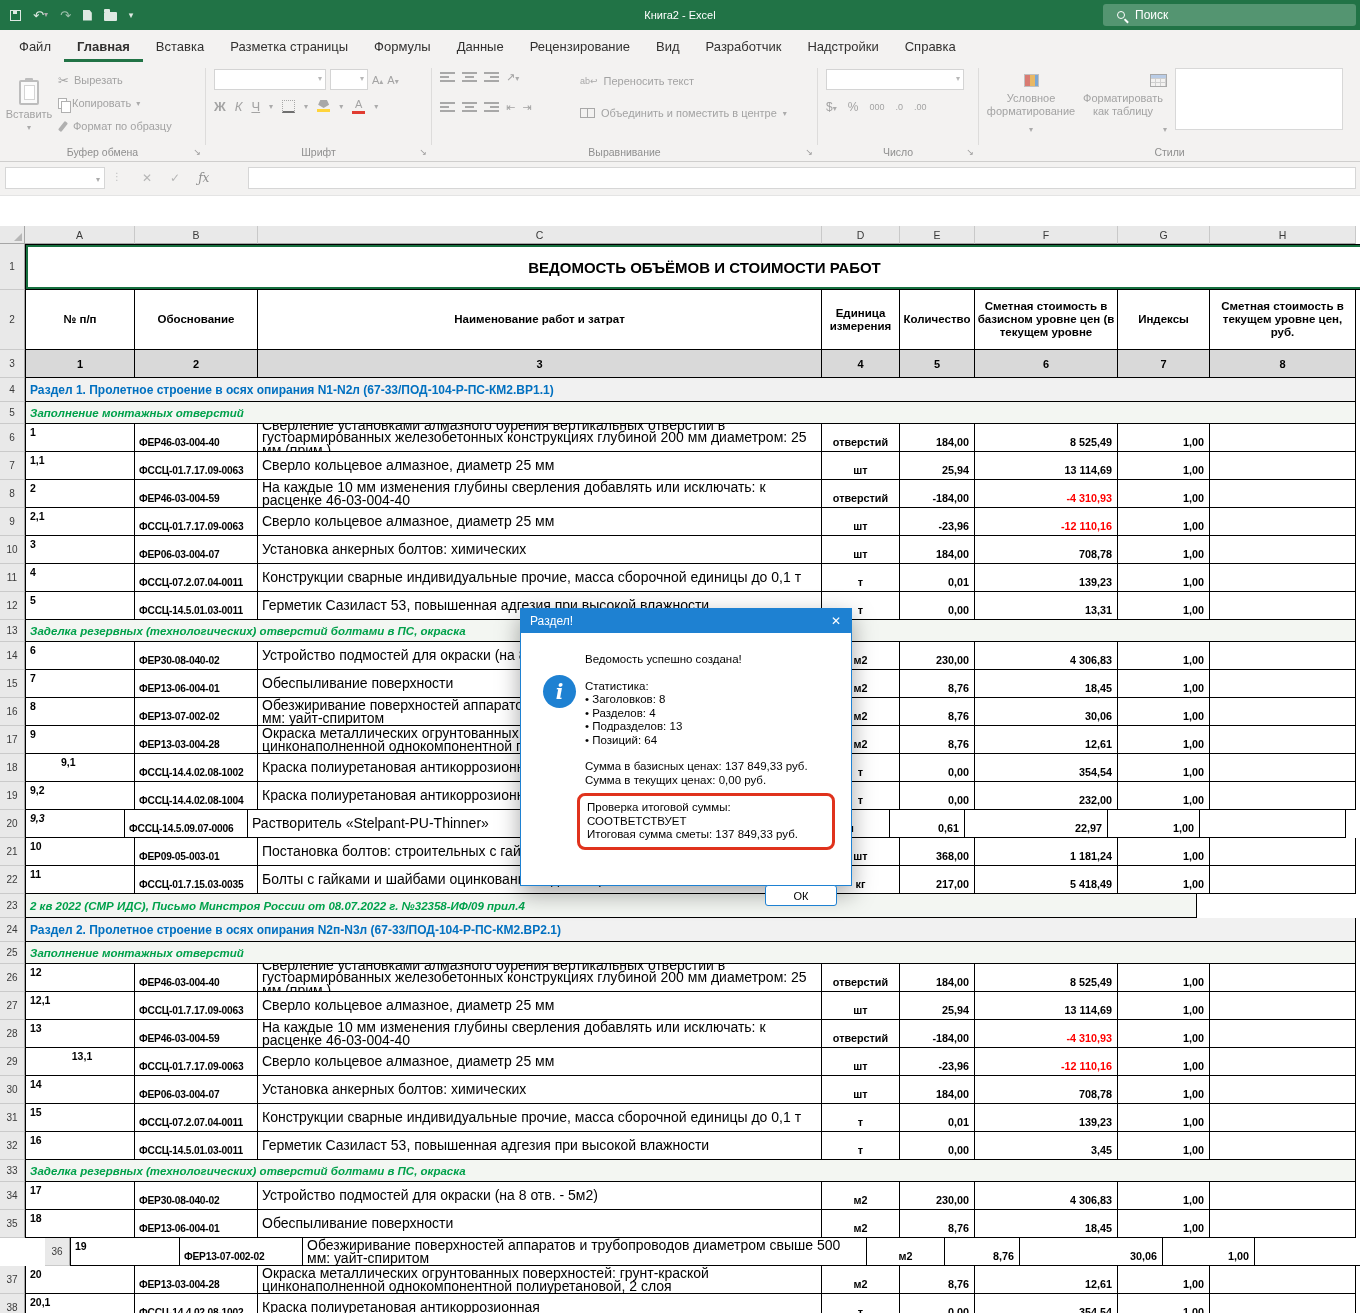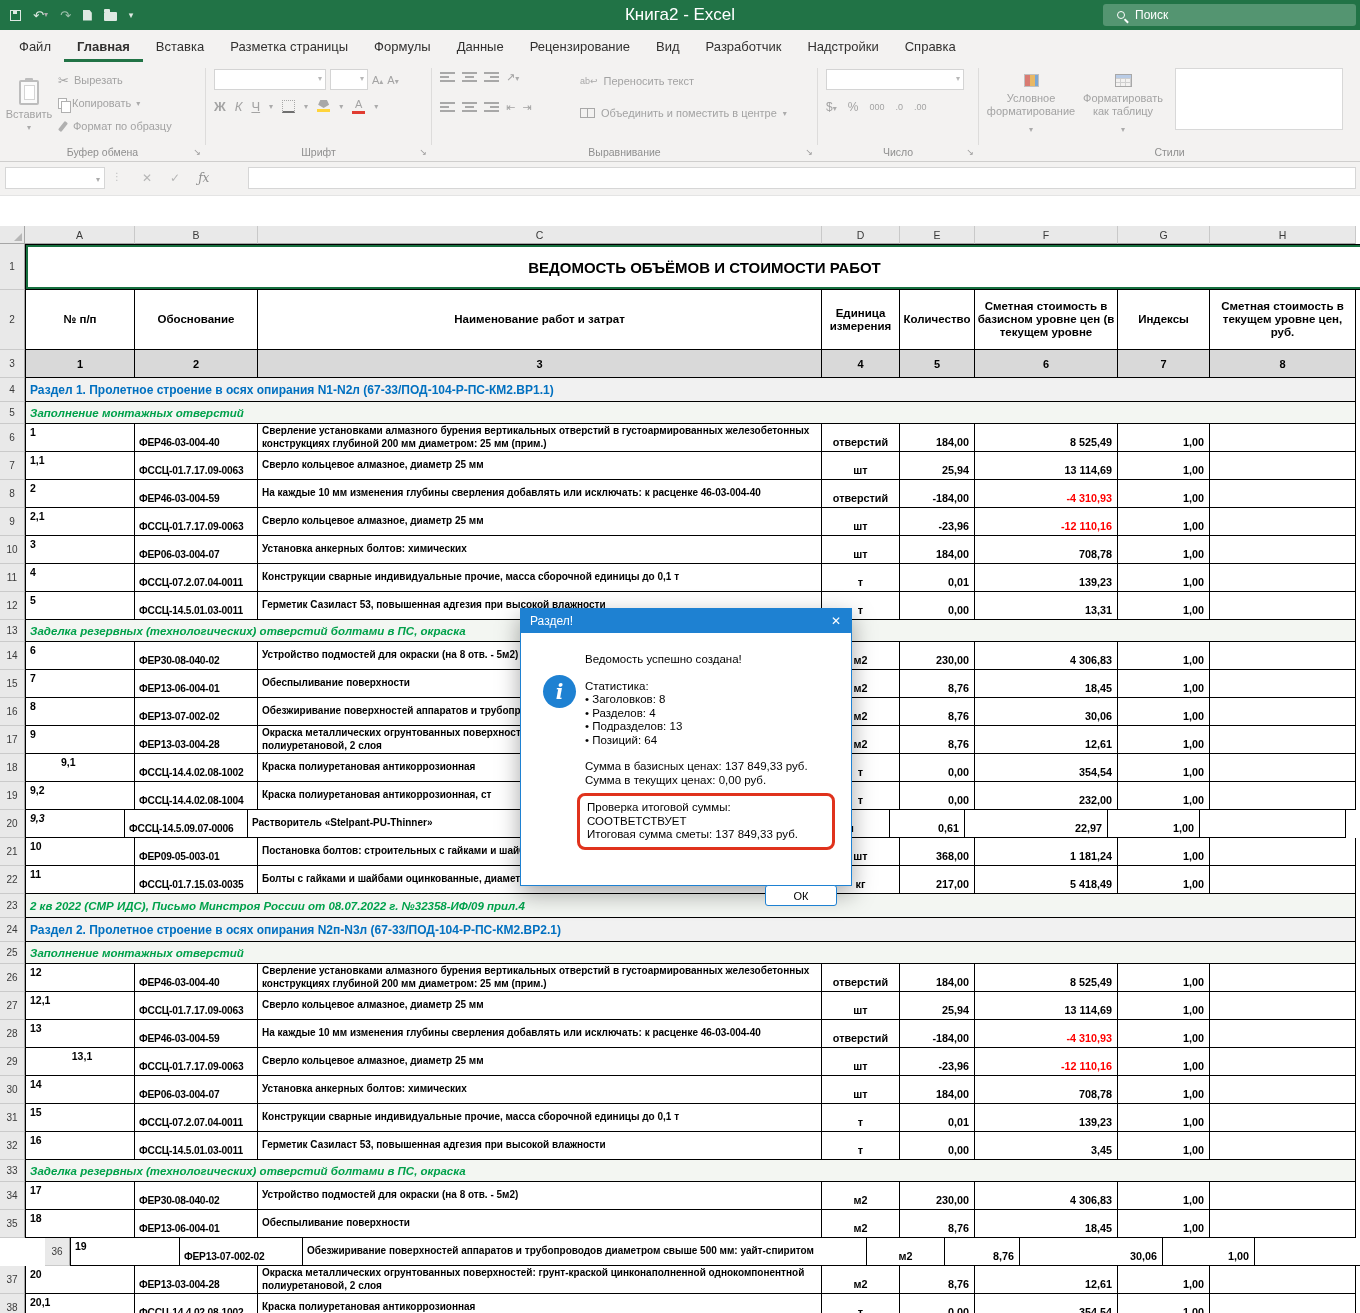--- a/index.html
+++ b/index.html
@@ -11,21 +11,21 @@
   .titlebar { height:30px; background:#217346; display:flex; align-items:center; position:relative; color:#fff; }
   .qat { display:flex; align-items:center; gap:12px; padding-left:10px; }
   .qat .qi { display:inline-flex; align-items:center; justify-content:center; height:16px; }
   .i-save { width:11px; height:11px; border:1.5px solid #dfe9e3; position:relative; display:inline-block; }
   .i-save::before { content:""; position:absolute; top:0; left:2px; width:4px; height:3px; background:#dfe9e3; }
   .glyph { font-size:13px; color:#dfe9e3; line-height:1; }
   .dim { color:#9dbfab; }
   .i-doc { width:9px; height:11px; background:#dfe9e3; clip-path:polygon(0 0,70% 0,100% 30%,100% 100%,0 100%); display:inline-block; }
   .i-folder { width:13px; height:9px; background:#dfe9e3; border-radius:1px; position:relative; display:inline-block; margin-top:3px; }
   .i-folder::before { content:""; position:absolute; top:-3px; left:0; width:6px; height:3px; background:#dfe9e3; border-radius:1px 1px 0 0; }
-  .win-title { position:absolute; left:0; right:0; text-align:center; font-size:17px; color:#fff; pointer-events:none; }
+  .win-title { position:absolute; left:0; right:0; text-align:center; font-size:11px; color:#fff; pointer-events:none; }
   .search-pill { position:absolute; right:4px; top:4px; width:253px; height:22px; background:#549571; border-radius:3px;
                  display:flex; align-items:center; gap:10px; padding-left:14px; font-size:12px; color:#fff; }
   .i-search { width:8px; height:8px; border:1.5px solid #fff; border-radius:50%; position:relative; display:inline-block; }
   .i-search::after { content:""; position:absolute; width:5px; height:1.5px; background:#fff; transform:rotate(45deg); left:6px; top:8px; }
 
   
   .tabrow { height:32px; background:#f3f2f1; display:flex; align-items:stretch; padding-left:6px; }
   .tab { display:flex; align-items:center; padding:0 13px; font-size:13px; color:#323130; cursor:default; }
   .tab.active { font-weight:bold; border-bottom:3px solid #217346; padding-top:3px; }
 
@@ -115,21 +115,21 @@
   #sheet-rows .srow:first-child .cell { border-top:1px solid #000; }
   .mcell { display:flex; align-items:center; overflow:hidden; white-space:nowrap; }
   .m-title { font-size:15px; font-weight:bold; justify-content:center; box-shadow:inset 0 0 0 2px #16703f; }
   .m-section1 { background:#f1f1f1; color:#0070c0; font-weight:bold; font-size:12px; padding-left:4px; }
   .m-section2, .m-note { background:#f3f6f2; color:#00a14b; font-weight:bold; font-style:italic; font-size:11.5px; padding-left:4px; }
   .hcell { font-weight:bold; font-size:11.5px; line-height:13px; display:flex; align-items:center; justify-content:center;
            text-align:center; padding:1px 2px; word-break:break-word; }
   .ncell { font-weight:bold; font-size:11px; background:#d9d9d9; display:flex; align-items:center; justify-content:center; }
   .ca { font-weight:bold; font-size:10.5px; padding:2px 0 0 4px; white-space:nowrap; }
   .cb { font-weight:bold; font-size:10.2px; display:flex; align-items:flex-end; padding:0 0 3px 4px; white-space:nowrap; letter-spacing:-0.2px; }
-  .cc { font-weight:bold; font-size:10px; line-height:12.3px; display:flex; align-items:center; padding:0 4px; }
+  .cc { font-weight:normal; font-size:14px; line-height:12.3px; display:flex; align-items:center; padding:0 4px; }
   .cd { font-weight:bold; font-size:10.8px; display:flex; align-items:flex-end; justify-content:center; padding-bottom:3px; }
   .ce,.cf,.cg,.ch { font-weight:bold; font-size:10.8px; display:flex; align-items:flex-end; justify-content:flex-end; padding:0 5px 3px 0; white-space:nowrap; }
   .cf.neg { color:#ff0000; }
 
   
   .dialog { position:absolute; left:520px; top:608px; width:332px; height:278px; background:#fff;
             border:1px solid #1e81d2; box-shadow:0 8px 22px rgba(0,0,0,.35); z-index:50; }
   .dlg-title { height:24px; background:#1e81d2; color:#fff; display:flex; align-items:center; font-size:12px; padding-left:9px; position:relative; }
   .dlg-close { position:absolute; right:0; top:0; width:30px; height:24px; display:flex; align-items:center; justify-content:center; font-size:12px; }
   .dlg-body { position:absolute; top:24px; left:0; right:0; bottom:0; background:#fff; }
@@ -306,21 +306,21 @@
       <div class="launcher">↘</div>
     </div>
     <div class="vsep"></div>
 
     <div class="rgroup g-styles">
       <div class="bigbtn" style="left:8px;">
         <span class="ic-condfmt"></span>
         <span>Условное форматирование</span>
         <span class="chev">▾</span>
       </div>
-      <div class="bigbtn" style="left:100px;">
+      <div class="bigbtn" style="left:100px;align-items:flex-end;">
         <span class="ic-fmttable"></span>
         <span>Форматировать как таблицу</span>
         <span class="chev">▾</span>
       </div>
       <div class="gallery"></div>
       <div class="glabel">Стили</div>
     </div>
   </div>
 
   <div class="fbar">
@@ -558,21 +558,21 @@
           <div class="cell cb" style="width: 123px;">ФССЦ-01.7.15.03-0035</div>
           <div class="cell cc" style="width: 564px;">Болты с гайками и шайбами оцинкованные, диаметром</div>
           <div class="cell cd" style="width: 78px;">кг</div>
           <div class="cell ce" style="width: 75px;">217,00</div>
           <div class="cell cf" style="width: 143px;">5 418,49</div>
           <div class="cell cg" style="width: 92px;">1,00</div>
           <div class="cell ch" style="width: 146px;"></div>
         </div>
         <div class="srow t-note" style="height: 24px;">
           <div class="gut">23</div>
-          <div class="cell mcell m-note" style="width: 1331px;">2 кв 2022 (СМР ИДС), Письмо Минстроя России от 08.07.2022 г. №32358-ИФ/09 прил.4</div>
+          <div class="cell mcell m-note" style="width: 1172px;">2 кв 2022 (СМР ИДС), Письмо Минстроя России от 08.07.2022 г. №32358-ИФ/09 прил.4</div>
         </div>
         <div class="srow t-section1" style="height: 24px;">
           <div class="gut">24</div>
           <div class="cell mcell m-section1" style="width: 1331px;">Раздел 2. Пролетное строение в осях опирания N2п-N3л (67-33/ПОД-104-Р-ПС-КМ2.ВР2.1)</div>
         </div>
         <div class="srow t-section2" style="height: 22px;">
           <div class="gut">25</div>
           <div class="cell mcell m-section2" style="width: 1331px;">Заполнение монтажных отверстий</div>
         </div>
         <div class="srow t-data" style="height: 28px;">

